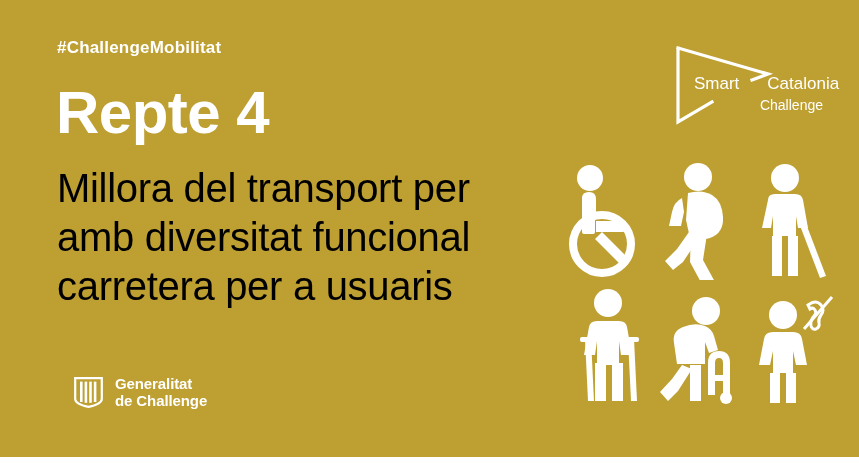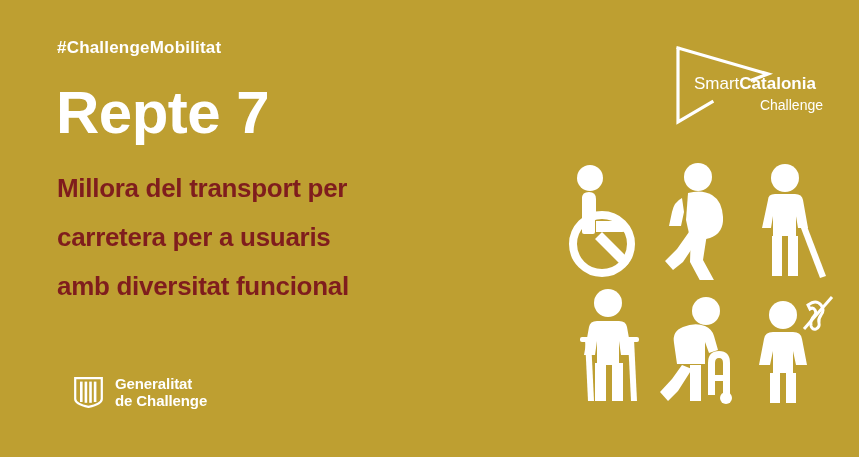--- a/index.html
+++ b/index.html
@@ -35,24 +35,24 @@
     line-height: 62px;
     font-weight: bold;
     color: #ffffff;
     letter-spacing: -0.5px;
   }
   .subtitle {
     position: absolute;
     left: 57px;
     top: 164px;
     width: 520px;
-    font-size: 26px;
+    font-size: 40px;
     line-height: 49px;
-    font-weight: bold;
-    color: #7f1d1d;
+    font-weight: normal;
+    color: #000000;
     letter-spacing: -0.3px;
   }
   .subtitle span { display: block; }
 
   
   .gencat {
     position: absolute;
     left: 58px;
     top: 375px;
     display: flex;
@@ -85,21 +85,21 @@
   }
   .sclogo-wordmark {
     position: absolute;
     left: 22px;
     top: 30px;
     font-size: 17px;
     color: #ffffff;
     white-space: nowrap;
   }
   .sclogo-wordmark .b { font-weight: normal; }
-  .sclogo-wordmark .r { font-weight: bold; }
+  .sclogo-wordmark .r { font-weight: normal; padding-left: 28px; }
   .sclogo-challenge {
     position: absolute;
     left: 26px;
     top: 53px;
     width: 125px;
     text-align: right;
     font-size: 14px;
     font-weight: normal;
     color: #ffffff;
   }
@@ -124,26 +124,26 @@
   .p-c1 { left: 92px; }
   .p-c2 { left: 184px; }
 </style>
 </head>
 <body>
 
 <div id="banner">
 
   <div class="hashtag">#ChallengeMobilitat</div>
 
-  <div class="repte">Repte 7</div>
+  <div class="repte">Repte 4</div>
 
   <div class="subtitle">
     <span>Millora del transport per</span>
+    <span>amb diversitat funcional</span>
     <span>carretera per a usuaris</span>
-    <span>amb diversitat funcional</span>
   </div>
 
   <div class="gencat">
     <span class="gencat-mark">
       <svg viewBox="0 0 29 31" xmlns="http://www.w3.org/2000/svg">
         <path d="M1.2 1.2 H27.8 V22 Q27.8 27.2 14.5 29.8 Q1.2 27.2 1.2 22 Z" fill="none" stroke="#ffffff" stroke-width="2.2"></path>
         <rect x="6.0" y="4.6" width="2.6" height="20.4" fill="#ffffff"></rect>
         <rect x="10.6" y="4.6" width="2.6" height="21.2" fill="#ffffff"></rect>
         <rect x="15.2" y="4.6" width="2.6" height="21.2" fill="#ffffff"></rect>
         <rect x="19.8" y="4.6" width="2.6" height="20.4" fill="#ffffff"></rect>

